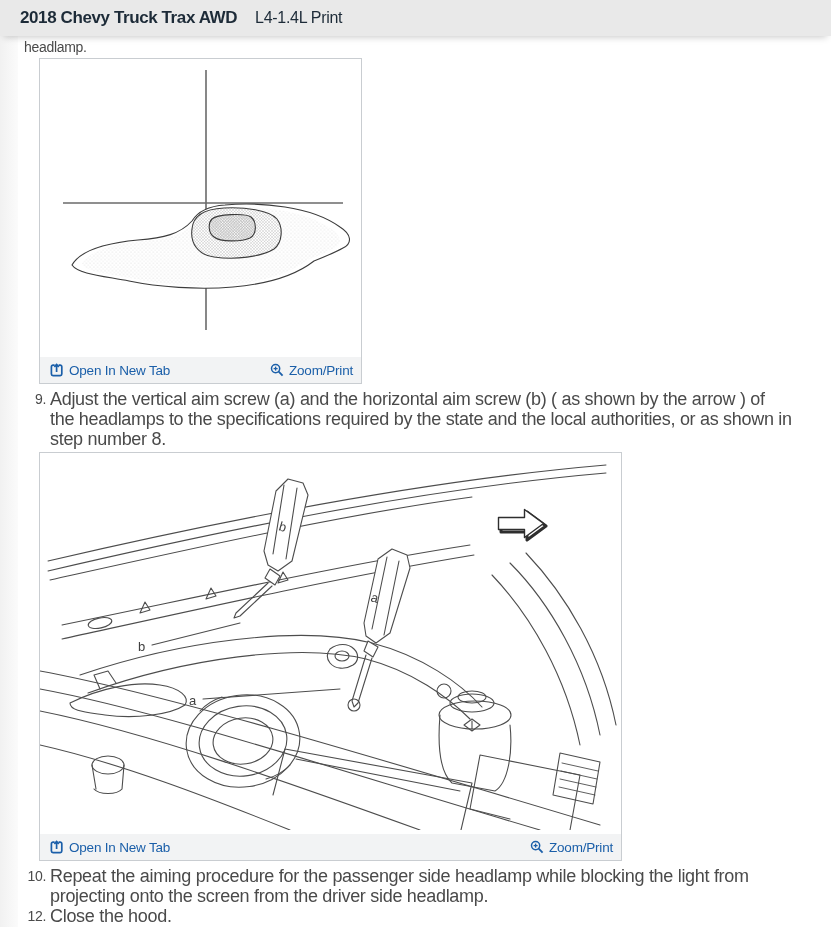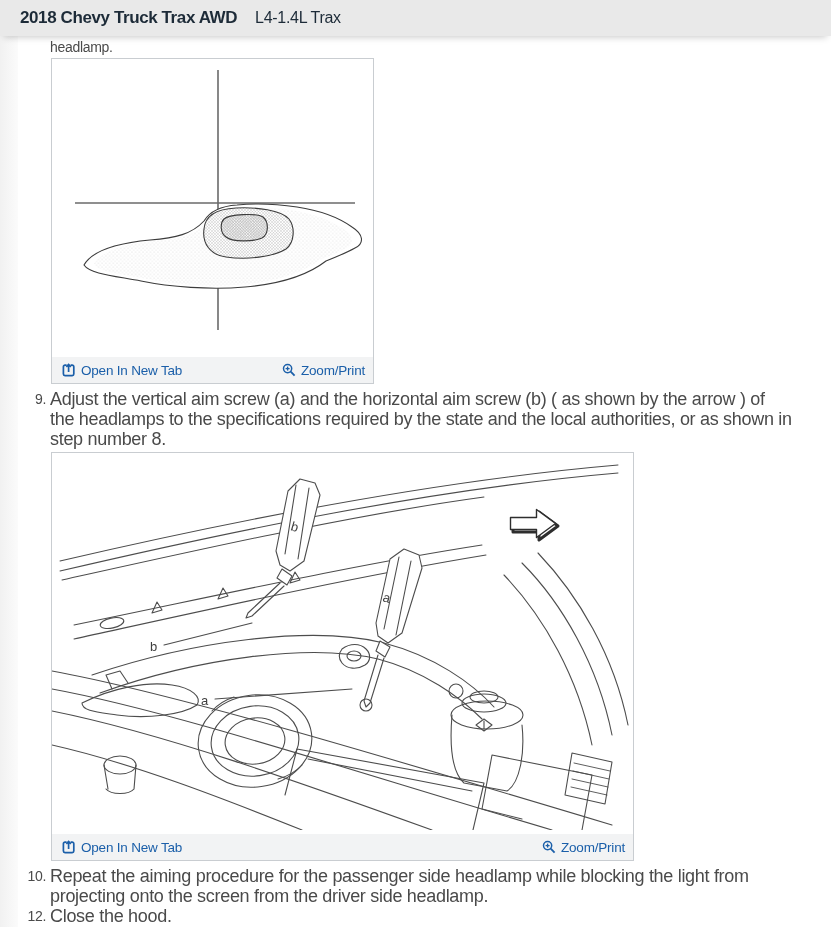--- a/index.html
+++ b/index.html
@@ -19,24 +19,24 @@
     position:relative; height:36px; background:#e9e9e9;
     box-shadow:0 5px 7px -4px rgba(0,0,0,0.22);
     padding-left:20px; display:flex; align-items:center; gap:18px;
     z-index:2;
   }
   .vehicle-title { font-size:17px; font-weight:bold; color:#1d2b38; letter-spacing:-0.4px; }
   .vehicle-subtitle { font-size:16px; font-weight:400; color:#1d2b38; letter-spacing:-0.3px; }
 
   .content { position:relative; padding-left:24px; padding-top:3px; z-index:1; }
 
-  .intro-fragment { margin-left:26px; font-size:14px; letter-spacing:-0.3px; line-height:16px; }
+  .intro-fragment { font-size:14px; letter-spacing:-0.3px; line-height:16px; }
 
   .figure-panel {
-    border:1px solid #c9cdd1; background:#ffffff; margin-left:27px;
+    border:1px solid #c9cdd1; background:#ffffff; margin-left:15px;
     display:flex; flex-direction:column;
   }
   .figure-panel.fig1 { width:323px; margin-top:3px; }
   .figure-panel.fig2 { width:583px; margin-top:3px; }
   .figure-image { background:#ffffff; }
   .figure-footer {
     height:26px; background:#f2f3f4; display:flex; align-items:center;
     justify-content:space-between; padding:0 8px 0 10px;
   }
   .fig-link {
@@ -55,21 +55,21 @@
     font-size:18px; letter-spacing:-0.3px; line-height:20px; max-width:742px;
   }
 </style>
 </head>
 <body>
 
 <div class="left-gutter"></div>
 
 <div class="page-header">
   <span class="vehicle-title">2018 Chevy Truck Trax AWD</span>
-  <span class="vehicle-subtitle">L4-1.4L Trax</span>
+  <span class="vehicle-subtitle">L4-1.4L Print</span>
 </div>
 
 <div class="content">
 
   <div class="intro-fragment">headlamp.</div>
 
   <div class="figure-panel fig1">
     <div class="figure-image">
       <svg width="321" height="294" viewBox="0 0 321 294" xmlns="http://www.w3.org/2000/svg">
         <defs>

